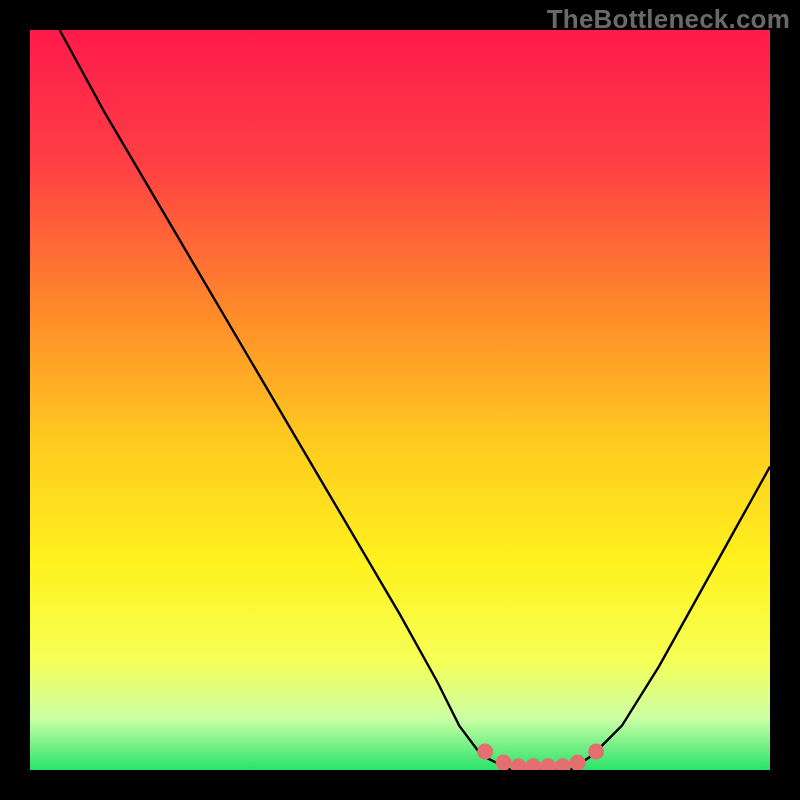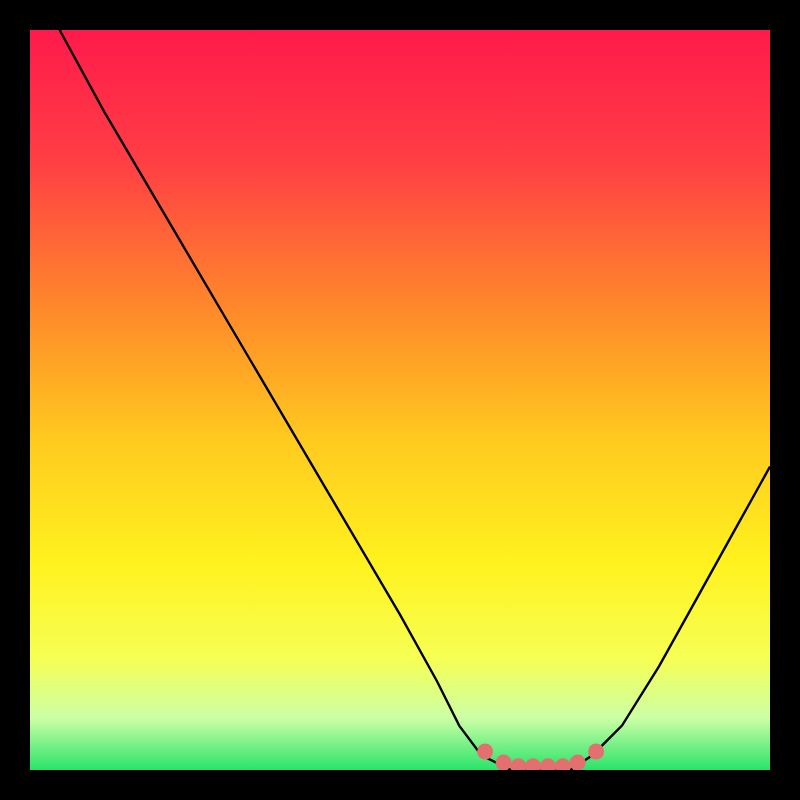--- a/index.html
+++ b/index.html
@@ -25,20 +25,21 @@
     top: 30px;
     width: 740px;
     height: 740px;
   }
   svg { display: block; }
 </style>
 </head>
 <body>
 
 <div class="canvas">
+  <div class="wm">TheBottleneck.com</div>
   <div class="plot">
     <svg id="plot-svg" width="740" height="740" viewBox="0 0 740 740">
       <defs>
         <linearGradient id="bg-grad" x1="0" y1="0" x2="0" y2="1">
             <stop offset="0%" stop-color="#ff1a4b"></stop>
             <stop offset="18%" stop-color="#ff3f44"></stop>
             <stop offset="38%" stop-color="#ff8a2a"></stop>
             <stop offset="55.00000000000001%" stop-color="#ffc91f"></stop>
             <stop offset="72%" stop-color="#fff21e"></stop>
             <stop offset="85%" stop-color="#f6ff55"></stop>

